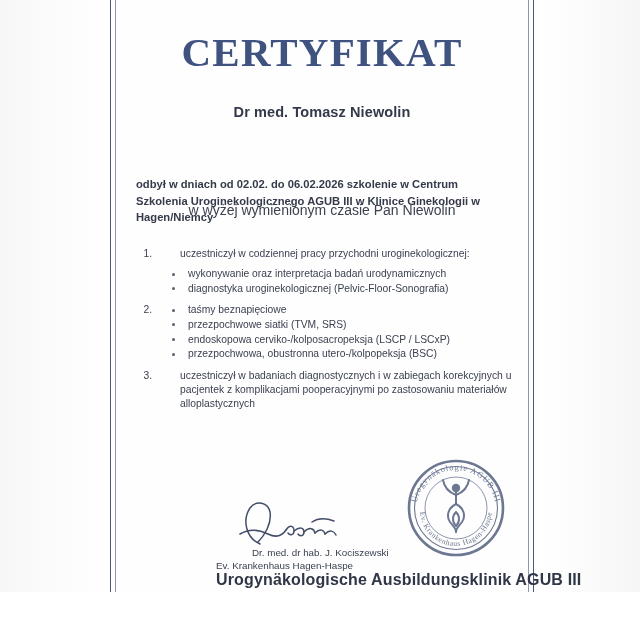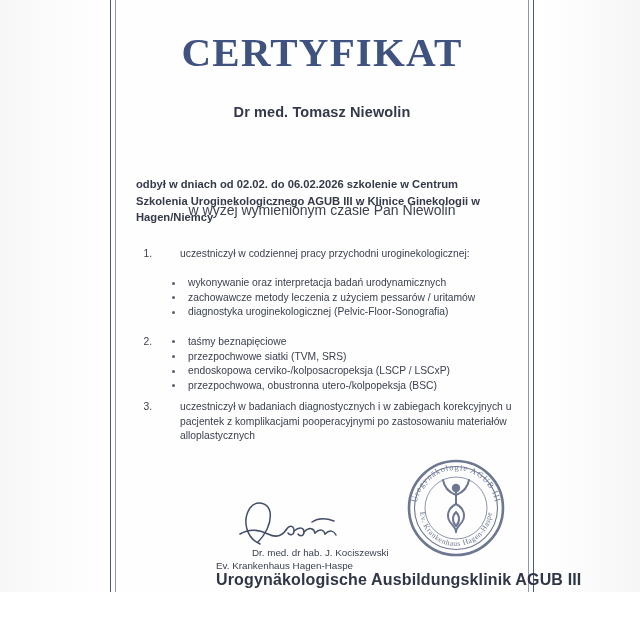--- a/index.html
+++ b/index.html
@@ -130,21 +130,21 @@
     width: 16px;
     text-align: right;
     font-size: 10.3px;
     color: #3b414f;
   }
   .num-item > .num-text {
     display: block;
     margin-left: 52px;
   }
   .sub-list {
-    margin: 15px 0 0 0;
+    margin: 6px 0 0 0;
     padding: 0;
     list-style: none;
   }
   .sub-list li {
     position: relative;
     margin-left: 42px;
     padding-left: 18px;
     line-height: 14.6px;
     font-size: 10.3px;
     color: #3b414f;
@@ -232,21 +232,20 @@
 
     <div class="period-line">w wyżej wymienionym czasie Pan Niewolin</div>
 
     <div class="list-block">
 
       <div class="num-item">
         <span class="num">1.</span>
         <span class="num-text">uczestniczył w codziennej pracy przychodni uroginekologicznej:</span>
         <ul class="sub-list">
           <li><span class="dot"></span><span>wykonywanie oraz interpretacja badań urodynamicznych</span></li>
-          <li><span class="dot"></span><span>zachowawcze metody leczenia z użyciem pessarów / uritamów</span></li>
           <li><span class="dot"></span><span>diagnostyka uroginekologicznej (Pelvic-Floor-Sonografia)</span></li>
         </ul>
       </div>
 
       <div class="num-item">
         <span class="num">2.</span>
         <ul class="sub-list">
           <li><span class="dot"></span><span>taśmy beznapięciowe</span></li>
           <li><span class="dot"></span><span>przezpochwowe siatki (TVM, SRS)</span></li>
           <li><span class="dot"></span><span>endoskopowa cerviko-/kolposacropeksja (LSCP / LSCxP)</span></li>

